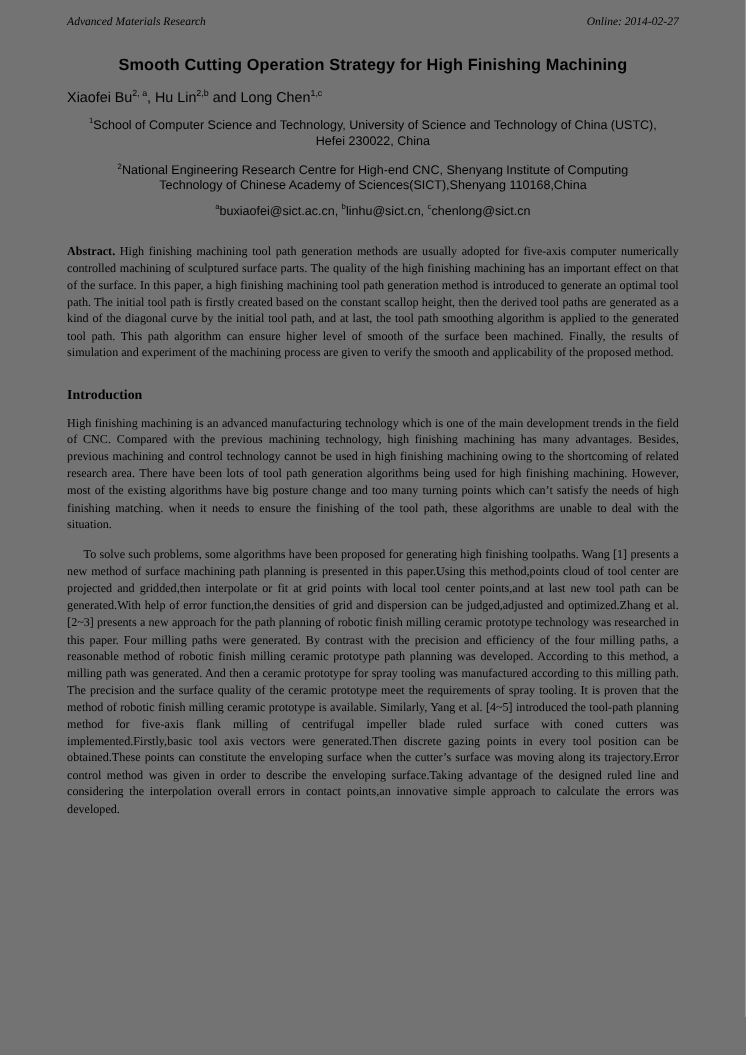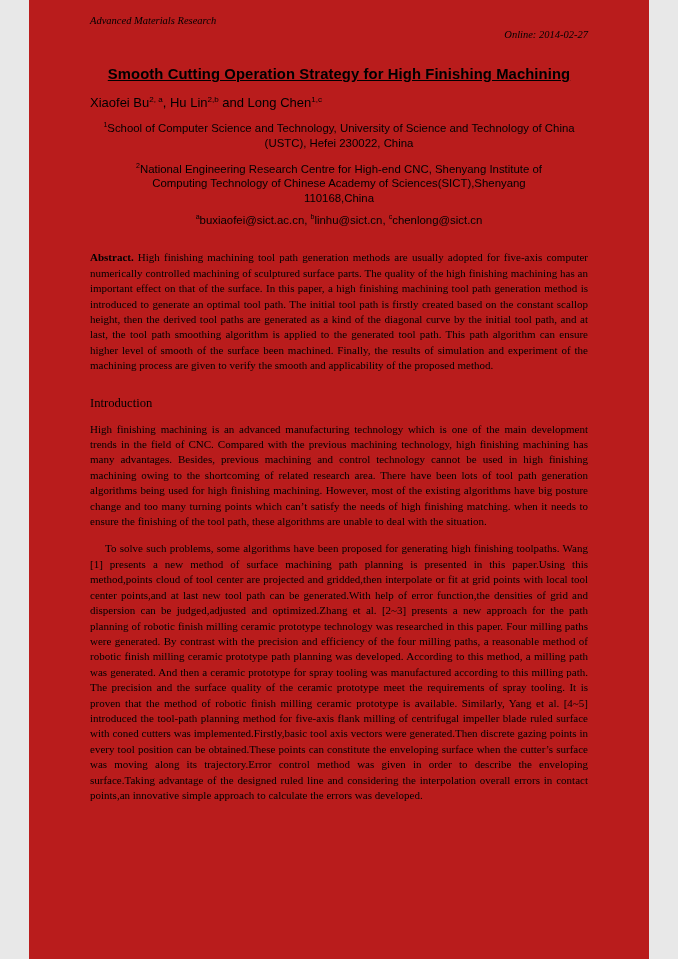--- a/index.html
+++ b/index.html
@@ -1,48 +1,47 @@
 <!DOCTYPE html>
 <html><head>
 <meta charset="utf-8">
 <style>
   * { margin: 0; padding: 0; box-sizing: border-box; }
   html, body { background: #e8e8e8; }
   .page {
     position: relative;
-    width: 620px;
+    width: 678px;
     height: 959px;
     margin: 0 auto;
-    background: #b91c1c;
+    background: #737373;
     padding: 15px 61px 0 61px;
     font-family: "Liberation Serif", serif;
     color: #000;
     overflow: hidden;
   }
   
   .head {
     display: flex;
     justify-content: space-between;
     align-items: flex-start;
     font-style: italic;
     font-size: 10.5px;
     line-height: 12.4px;
     font-family: "Liberation Serif", serif;
   }
   .head-left div { white-space: nowrap; }
-  .head-right { white-space: nowrap; margin-top: 14px; }
+  .head-right { white-space: nowrap; }
   
   .title {
     font-family: "Liberation Sans", sans-serif;
     font-size: 14.8px;
     font-weight: bold;
     text-align: center;
     margin-top: 25px;
     letter-spacing: 0.1px;
-    text-decoration: underline;
   }
   .authors {
     font-family: "Liberation Sans", sans-serif;
     font-size: 13px;
     text-align: left;
     margin-top: 13px;
   }
   sup {
     font-size: 0.62em;
     vertical-align: super;
@@ -71,21 +70,21 @@
   .keywords b { font-weight: bold; }
   
   .body-text {
     font-size: 11px;
     line-height: 15.4px;
     text-align: justify;
   }
   .abstract { margin-top: 24px; }
   .section-heading {
     font-size: 12.6px;
-    font-weight: normal;
+    font-weight: bold;
     margin-top: 22px;
   }
   .first-para { margin-top: 11px; }
   .indent-para { text-indent: 15px; margin-top: 12px; }
 </style>
 </head>
 <body>
 
 <div class="page">
 

